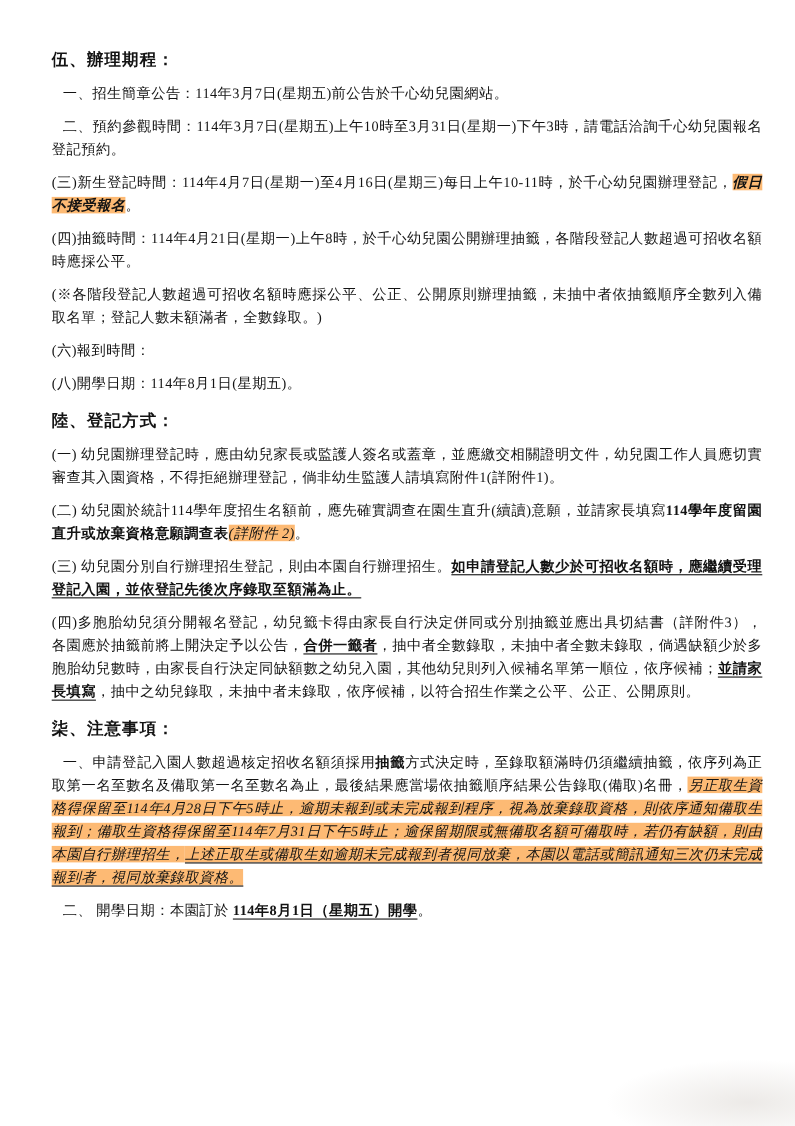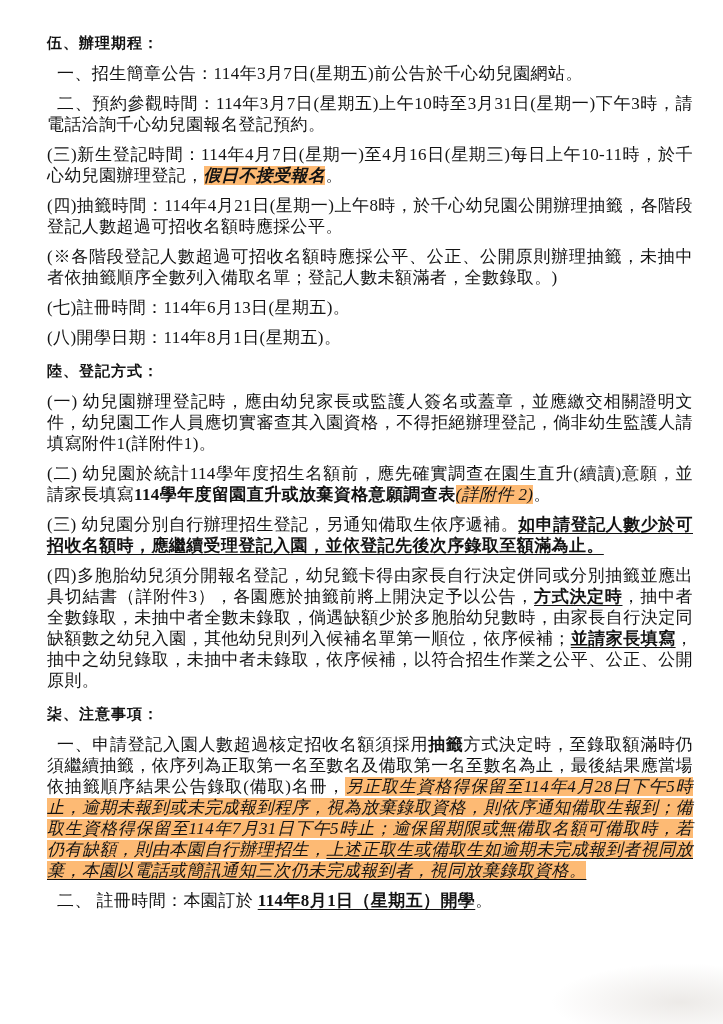--- a/index.html
+++ b/index.html
@@ -7,32 +7,32 @@
     width:723px;height:1024px;
     background:#ffffff;
     font-family:"Liberation Serif","DejaVu Serif",serif;
     color:#131313;
     position:relative;
     overflow:hidden;
     -webkit-font-smoothing:antialiased;
   }
   .page{
     position:absolute;
-    left:47px;top:34px;
+    left:47px;top:45px;
     width:646px;
   }
   .sec-heading{
     font-size:15px;
     font-weight:bold;
     margin:14px 0 10px 0;
     letter-spacing:1px;
   }
   section:first-child .sec-heading{margin-top:0;}
   .para{
-    font-size:17px;
+    font-size:13px;
     line-height:21px;
     margin:0 0 9px 0;
     text-align:justify;
     letter-spacing:0.4px;
   }
   .para.indent{text-indent:10px;}
   .b{font-weight:bold;}
   .u{text-decoration:underline;text-underline-offset:3px;text-decoration-thickness:1px;}
   .h{background:#fdba74;font-style:italic;}
   .scan-artifact{
@@ -48,30 +48,30 @@
 
 <div class="page">
   <div>
       <section>
         <h2 class="sec-heading">伍、辦理期程：</h2>
         <p class="para indent"><span class="">一、招生簡章公告：114年3月7日(星期五)前公告於千心幼兒園網站。</span></p>
         <p class="para indent"><span class="">二、預約參觀時間：114年3月7日(星期五)上午10時至3月31日(星期一)下午3時，請電話洽詢千心幼兒園報名登記預約。</span></p>
         <p class="para"><span class="">(三)新生登記時間：114年4月7日(星期一)至4月16日(星期三)每日上午10-11時，於千心幼兒園辦理登記，</span><span class=" b h">假日不接受報名</span><span class="">。</span></p>
         <p class="para"><span class="">(四)抽籤時間：114年4月21日(星期一)上午8時，於千心幼兒園公開辦理抽籤，各階段登記人數超過可招收名額時應採公平。</span></p>
         <p class="para"><span class="">(※各階段登記人數超過可招收名額時應採公平、公正、公開原則辦理抽籤，未抽中者依抽籤順序全數列入備取名單；登記人數未額滿者，全數錄取。)</span></p>
-        <p class="para"><span class="">(七)註冊時間：114年6月13日(星期五)。</span></p>
+        <p class="para"><span class="">(六)報到時間：</span></p>
         <p class="para"><span class="">(八)開學日期：114年8月1日(星期五)。</span></p>
       </section>
       <section>
         <h2 class="sec-heading">陸、登記方式：</h2>
         <p class="para"><span class="">(一) 幼兒園辦理登記時，應由幼兒家長或監護人簽名或蓋章，並應繳交相關證明文件，幼兒園工作人員應切實審查其入園資格，不得拒絕辦理登記，倘非幼生監護人請填寫附件1(詳附件1)。</span></p>
         <p class="para"><span class="">(二) 幼兒園於統計114學年度招生名額前，應先確實調查在園生直升(續讀)意願，並請家長填寫</span><span class=" b">114學年度留園直升或放棄資格意願調查表</span><span class=" h">(詳附件 2)</span><span class="">。</span></p>
-        <p class="para"><span class="">(三) 幼兒園分別自行辦理招生登記，另通知備取生依序遞補。</span><span class=" b u">如申請登記人數少於可招收名額時，應繼續受理登記入園，並依登記先後次序錄取至額滿為止。</span></p>
-        <p class="para"><span class="">(四)多胞胎幼兒須分開報名登記，幼兒籤卡得由家長自行決定併同或分別抽籤並應出具切結書（詳附件3），各園應於抽籤前將上開決定予以公告，</span><span class=" b u">方式決定時</span><span class="">，抽中者全數錄取，未抽中者全數未錄取，倘遇缺額少於多胞胎幼兒數時，由家長自行決定同缺額數之幼兒入園，其他幼兒則列入候補名單第一順位，依序候補；</span><span class=" b u">並請家長填寫</span><span class="">，抽中之幼兒錄取，未抽中者未錄取，依序候補，以符合招生作業之公平、公正、公開原則。</span></p>
+        <p class="para"><span class="">(三) 幼兒園分別自行辦理招生登記，則由本園自行辦理招生。</span><span class=" b u">如申請登記人數少於可招收名額時，應繼續受理登記入園，並依登記先後次序錄取至額滿為止。</span></p>
+        <p class="para"><span class="">(四)多胞胎幼兒須分開報名登記，幼兒籤卡得由家長自行決定併同或分別抽籤並應出具切結書（詳附件3），各園應於抽籤前將上開決定予以公告，</span><span class=" b u">合併一籤者</span><span class="">，抽中者全數錄取，未抽中者全數未錄取，倘遇缺額少於多胞胎幼兒數時，由家長自行決定同缺額數之幼兒入園，其他幼兒則列入候補名單第一順位，依序候補；</span><span class=" b u">並請家長填寫</span><span class="">，抽中之幼兒錄取，未抽中者未錄取，依序候補，以符合招生作業之公平、公正、公開原則。</span></p>
       </section>
       <section>
         <h2 class="sec-heading">柒、注意事項：</h2>
         <p class="para indent"><span class="">一、申請登記入園人數超過核定招收名額須採用</span><span class=" b">抽籤</span><span class="">方式決定時，至錄取額滿時仍須繼續抽籤，依序列為正取第一名至數名及備取第一名至數名為止，最後結果應當場依抽籤順序結果公告錄取(備取)名冊，</span><span class=" h">另正取生資格得保留至114年4月28日下午5時止，逾期未報到或未完成報到程序，視為放棄錄取資格，則依序通知備取生報到；備取生資格得保留至114年7月31日下午5時止；逾保留期限或無備取名額可備取時，若仍有缺額，則由本園自行辦理招生，</span><span class=" u h">上述正取生或備取生如逾期未完成報到者視同放棄，本園以電話或簡訊通知三次仍未完成報到者，視同放棄錄取資格。</span></p>
-        <p class="para indent"><span class="">二、 註冊時間：本園訂於 </span><span class=" b u">114年8月1日（星期五）開學</span><span class="">。</span></p>
+        <p class="para indent"><span class="">二、 開學日期：本園訂於 </span><span class=" b u">114年8月1日（星期五）開學</span><span class="">。</span></p>
       </section>
     </div>
 </div>
 <div class="scan-artifact"></div>
 
 </body></html>

